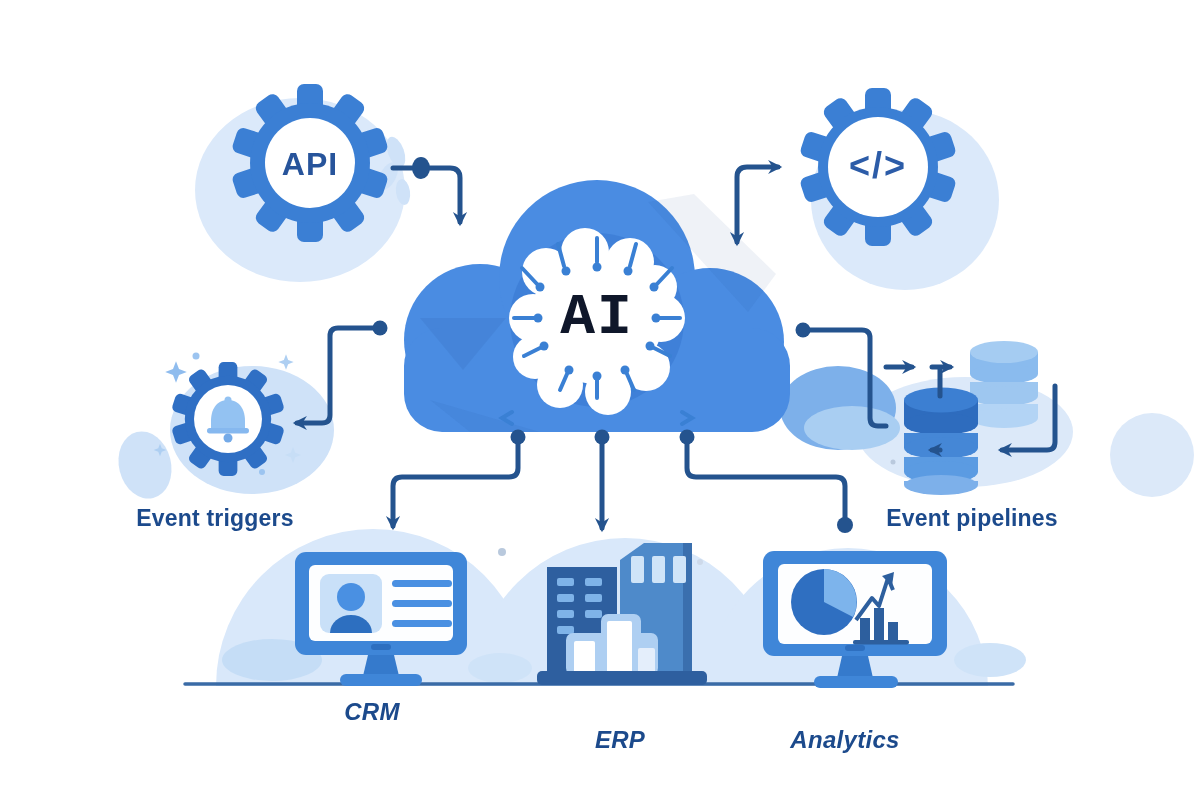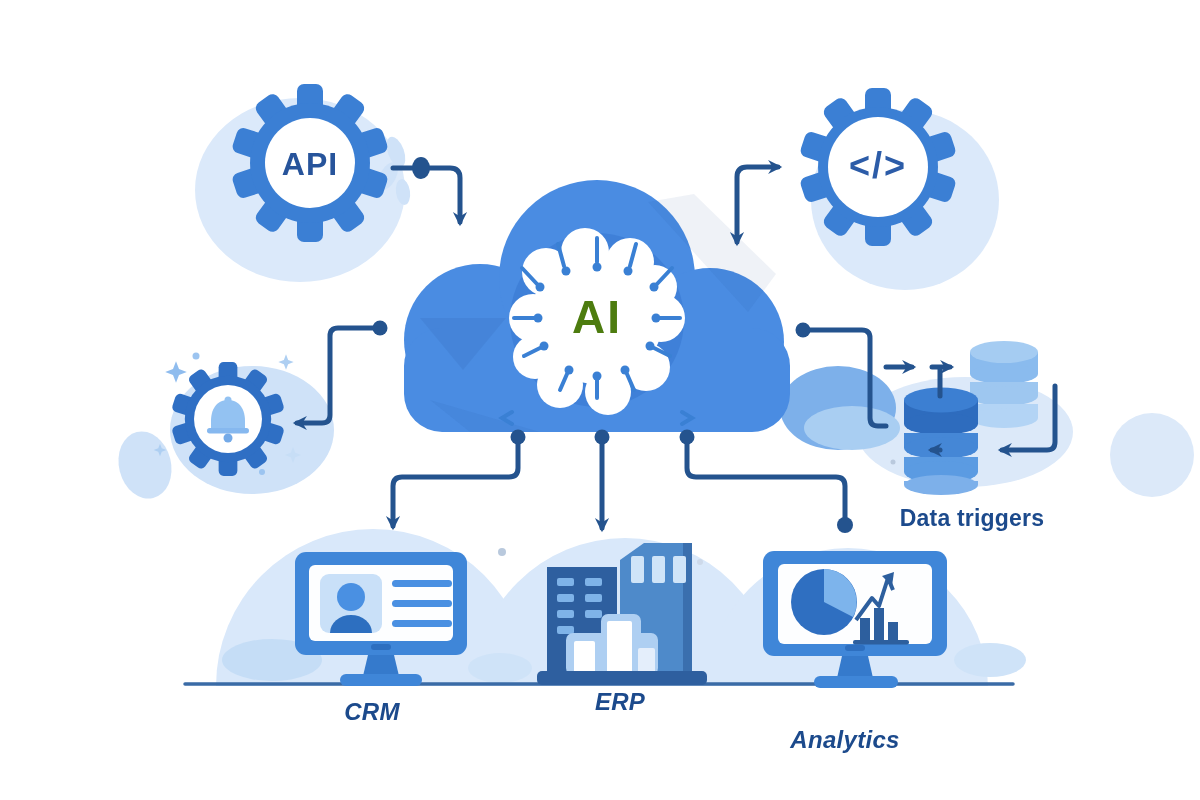--- a/index.html
+++ b/index.html
@@ -9,21 +9,21 @@
   }
   #stage svg{position:absolute;left:0;top:0;}
   .lbl{
     position:absolute;transform:translate(-50%,-50%);
     font-weight:bold;color:#1c4a8c;white-space:nowrap;
   }
   .node-caption{font-size:23px;letter-spacing:.2px;}
   .bottom-caption{font-size:24px;letter-spacing:.3px;font-style:italic;}
   .api-text{font-size:32px;font-weight:800;color:#27549b;letter-spacing:1px;}
   .code-text{font-size:36px;font-weight:800;color:#2c5ca8;letter-spacing:2px;}
-  .ai-text{font-size:46px;font-weight:800;color:#4d7c0f;letter-spacing:2px;}
+  .ai-text{font-size:58px;font-weight:800;color:#0f172a;letter-spacing:2px;font-family:Liberation Mono, monospace;}
 </style>
 </head>
 <body>
 
 <div id="stage">
 <svg width="1200" height="800" viewBox="0 0 1200 800">
   <defs>
     <marker id="ah" viewBox="0 0 12 12" refX="8" refY="6" markerWidth="3.4" markerHeight="3.4" orient="auto-start-reverse">
       <path d="M1,1 L11,6 L1,11 L4.2,6 Z" fill="#24538e"></path>
     </marker>
@@ -271,17 +271,18 @@
     <circle cx="518" cy="437" r="7.5"></circle>
     <circle cx="602" cy="437" r="7.5"></circle>
     <circle cx="687" cy="437" r="7.5"></circle>
     <circle cx="845" cy="525" r="8"></circle>
   </g>
 </svg>
 
   <div class="lbl api-text" style="left:310px;top:164px">API</div>
   <div class="lbl code-text" style="left:878px;top:166px">&lt;/&gt;</div>
   <div class="lbl ai-text" style="left:597px;top:317px">AI</div>
-  <div class="lbl node-caption" style="left:972px;top:518px">Data triggers</div>
+  <div class="lbl node-caption" style="left:215px;top:518px">Event triggers</div>
+  <div class="lbl node-caption" style="left:972px;top:518px">Event pipelines</div>
   <div class="lbl bottom-caption" style="left:372px;top:712px">CRM</div>
-  <div class="lbl bottom-caption" style="left:620px;top:702px">ERP</div>
+  <div class="lbl bottom-caption" style="left:620px;top:740px">ERP</div>
   <div class="lbl bottom-caption" style="left:845px;top:740px">Analytics</div>
 </div>
 
 </body></html>

